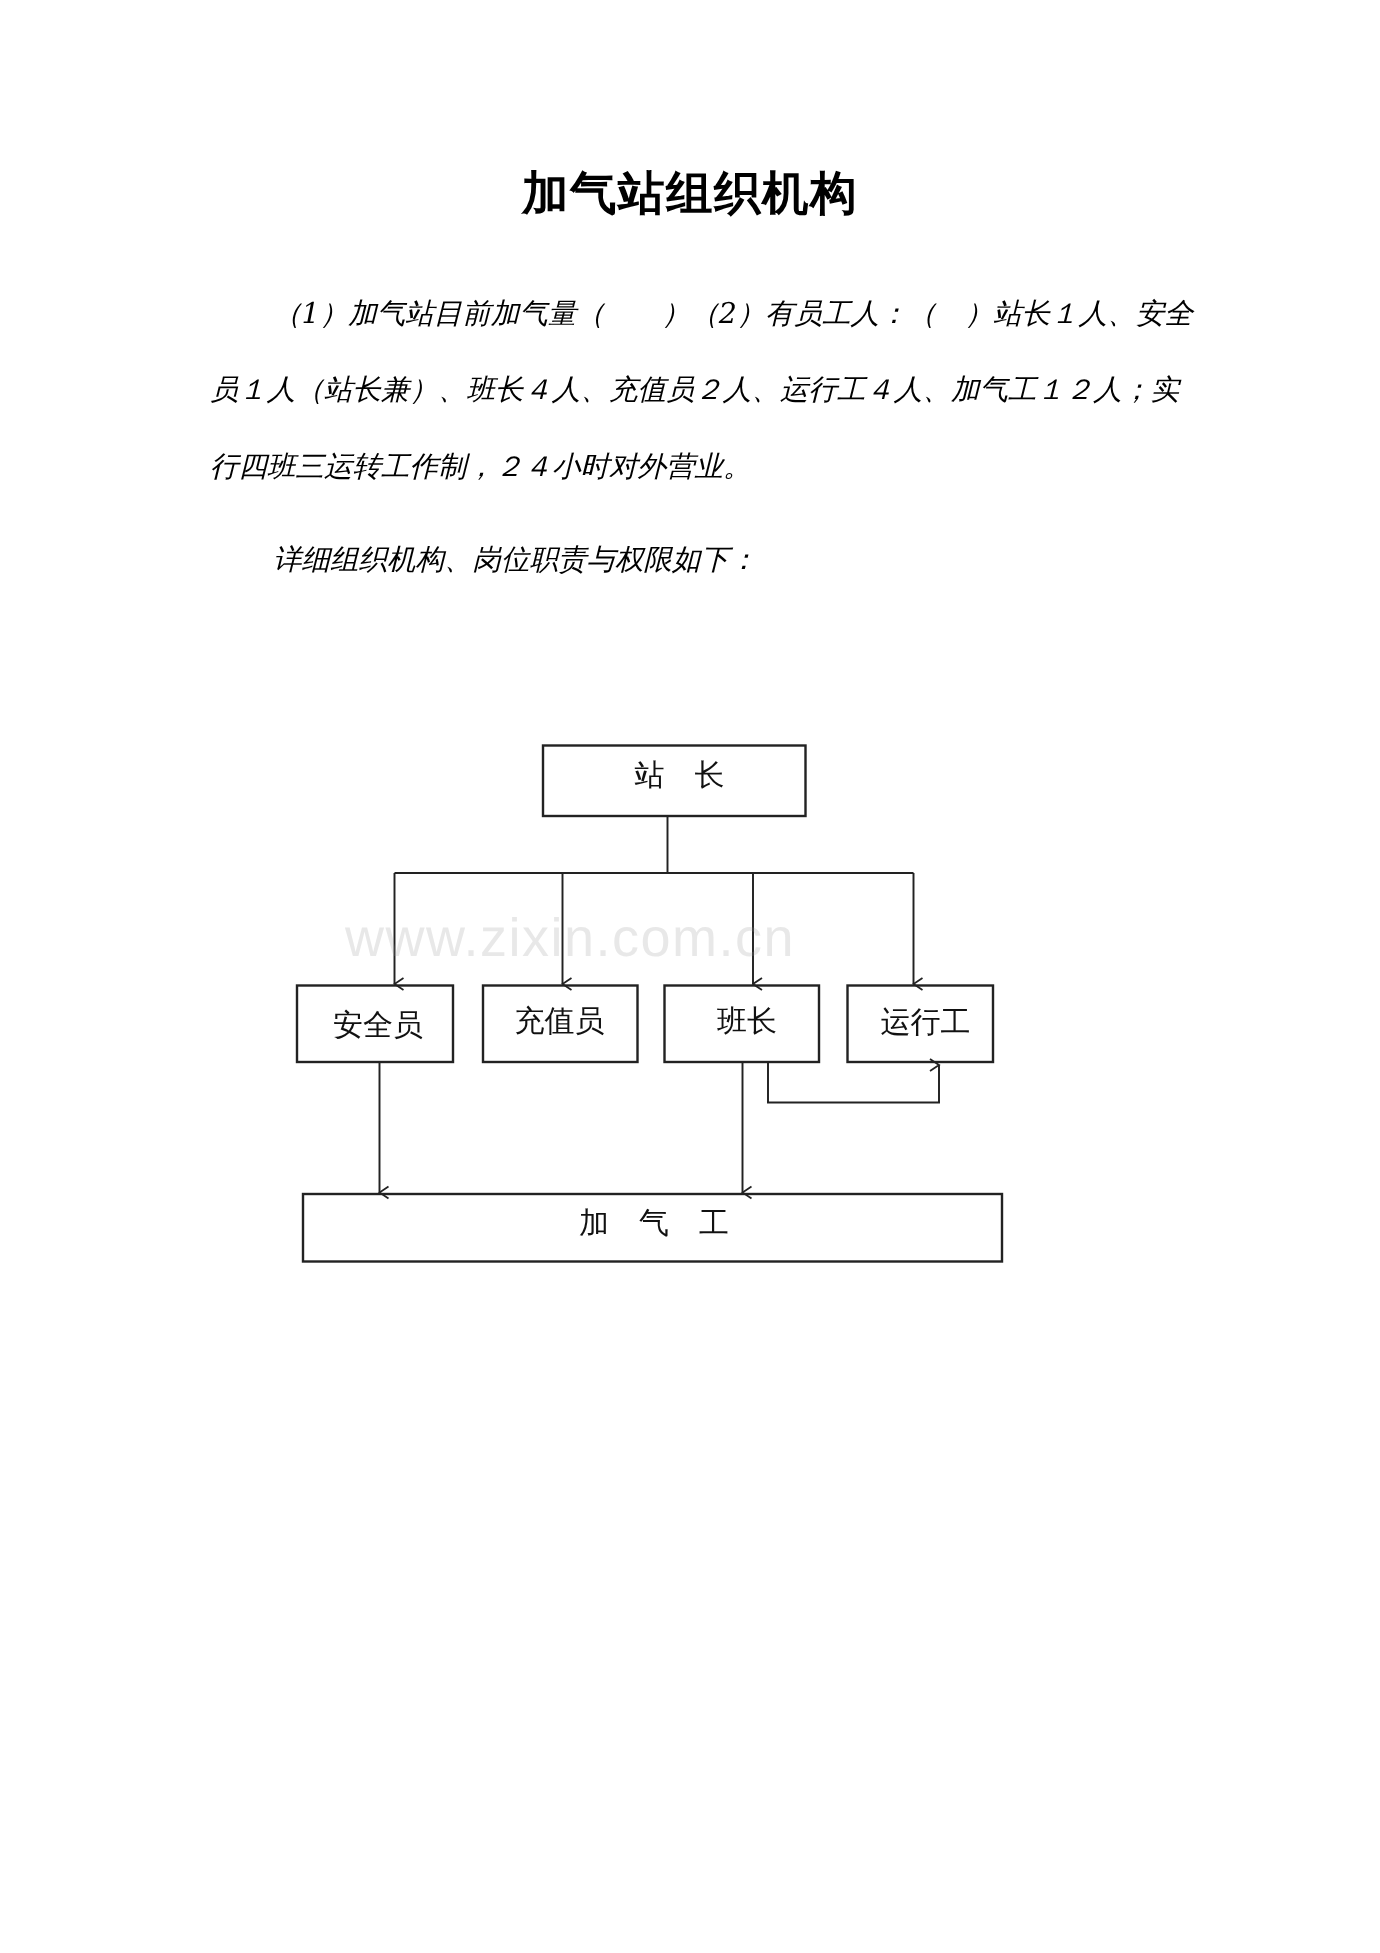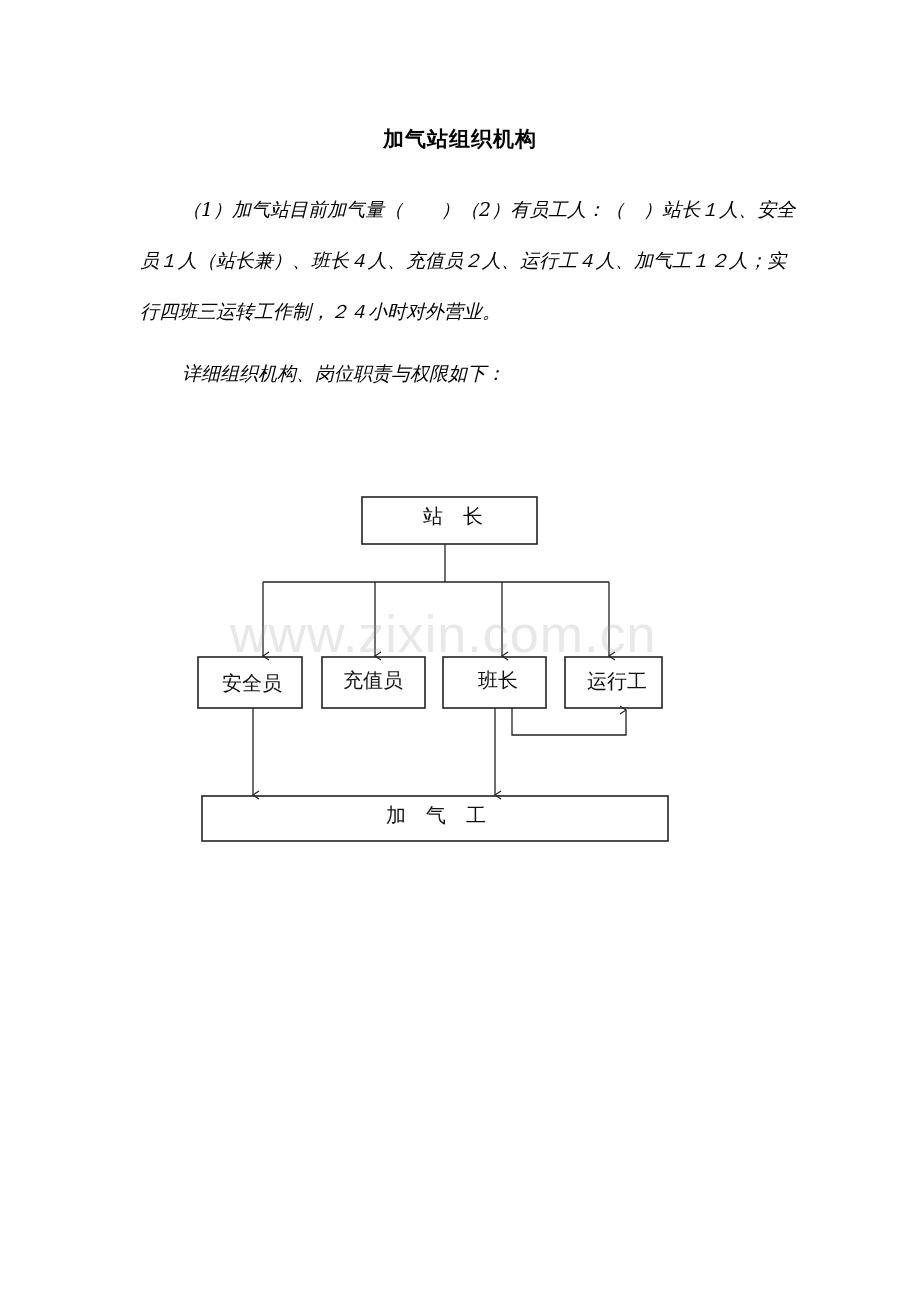--- a/index.html
+++ b/index.html
@@ -1,26 +1,26 @@
 <!DOCTYPE html>
 <html><head>
 <meta charset="utf-8">
 <style>
   html, body { margin: 0; padding: 0; background: #ffffff; }
   body { width: 920px; height: 1302px; position: relative; overflow: hidden;
          font-family: "DejaVu Serif", "Liberation Serif", serif; color: #000; }
-  .title { position: absolute; left: 0; width: 920px; top: 125px; text-align: center;
-           font-size: 21px; font-weight: bold; letter-spacing: 1px;
+  .title { position: absolute; left: 0; width: 920px; top: 108px; text-align: center;
+           font-size: 31px; font-weight: bold; letter-spacing: 1px;
            font-family: "DejaVu Sans", "Liberation Sans", sans-serif; }
   .para { position: absolute; left: 140px; width: 660px; font-size: 19px; line-height: 51px; font-style: italic; }
   .p1 { top: 184px; text-indent: 42px; }
   .p2 { top: 348px; left: 182px; }
   .diagram { position: absolute; left: 0; top: 0; width: 920px; height: 1302px; }
   .box-label { font-family: "DejaVu Sans", "Liberation Sans", sans-serif; font-size: 20px; }
-  .watermark { position: absolute; left: 230px; top: 604px; font-size: 52px;
+  .watermark { position: absolute; left: 230px; top: 604px; font-size: 36px;
                font-family: "Liberation Sans", sans-serif; color: rgba(150,150,150,0.22);
                letter-spacing: 1px; pointer-events: none; }
 </style>
 </head>
 <body>
 
 <div class="title">加气站组织机构</div>
 
 <div class="para p1">（1）加气站目前加气量（　　）（2）有员工人：（　）站长１人、安全员１人（站长兼）、班长４人、充值员２人、运行工４人、加气工１２人；实行四班三运转工作制，２４小时对外营业。</div>
 <div class="para p2">详细组织机构、岗位职责与权限如下：</div>

